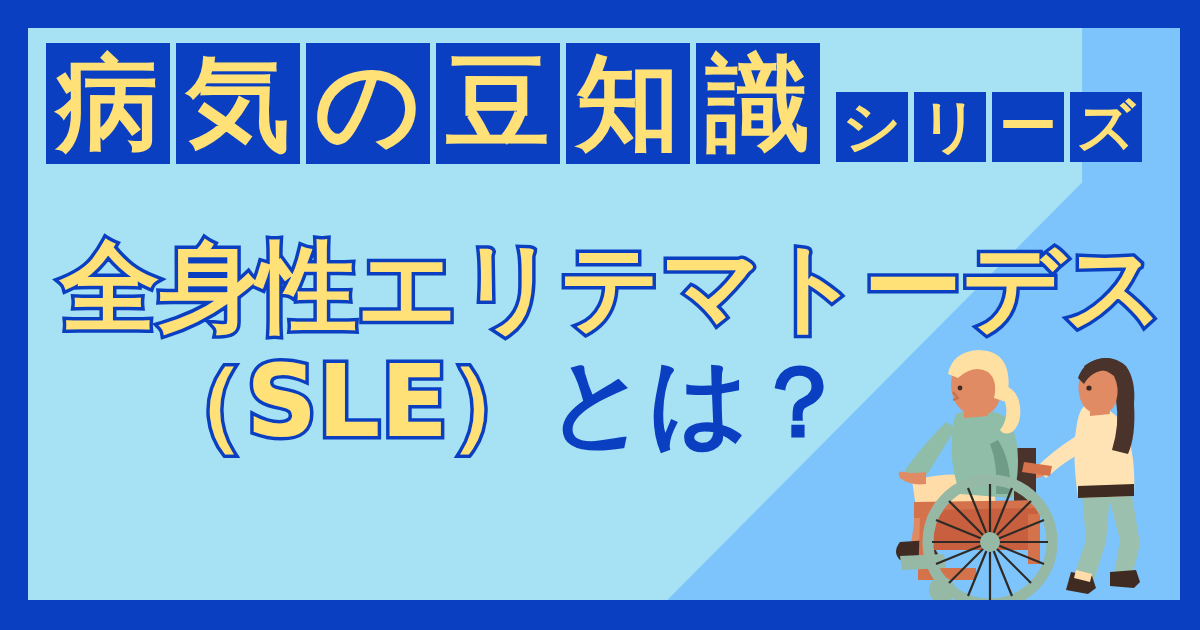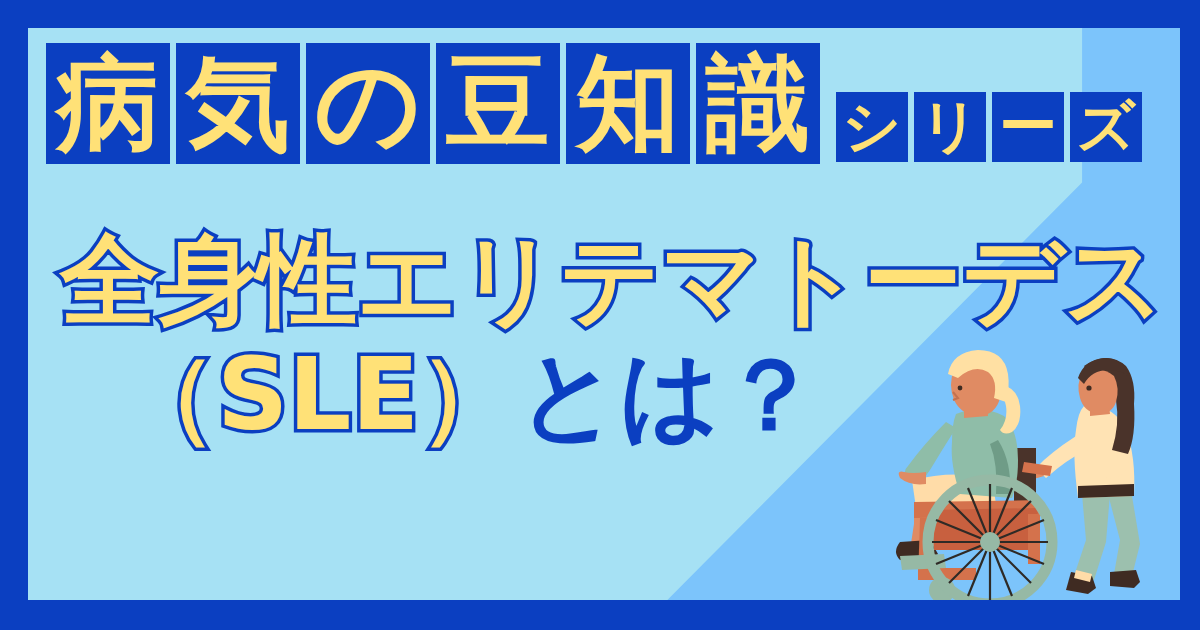--- a/index.html
+++ b/index.html
@@ -43,41 +43,41 @@
     padding-bottom:2px;
   }
   .badge.small{
     width:72px;height:70px;font-size:58px;
     margin-bottom:2px;
   }
   .badge-row .gap{width:4px;}
 
   
   .headline{
-    position:absolute;left:12px;top:202px;
+    position:absolute;left:12px;top:209px;
     width:1120px;
   }
   .line{
     font-family:"DejaVu Sans","Liberation Sans",sans-serif;
     font-weight:700;
     color:#ffe177;
     line-height:1.0;
     white-space:nowrap;
   }
   .line1{
     font-size:99px;
     letter-spacing:0px;
     -webkit-text-stroke:7px #0b3fc1;
     paint-order:stroke fill;
     margin-left:20px;
   }
   .line2{
     font-size:99px;
     margin-top:16px;
-    margin-left:78px;
+    margin-left:107px;
     letter-spacing:0px;
     -webkit-text-stroke:7px #0b3fc1;
     paint-order:stroke fill;
   }
   .line2 .solid{
     color:#0b3fc1;
     -webkit-text-stroke:0px #0b3fc1;
   }
 
   

